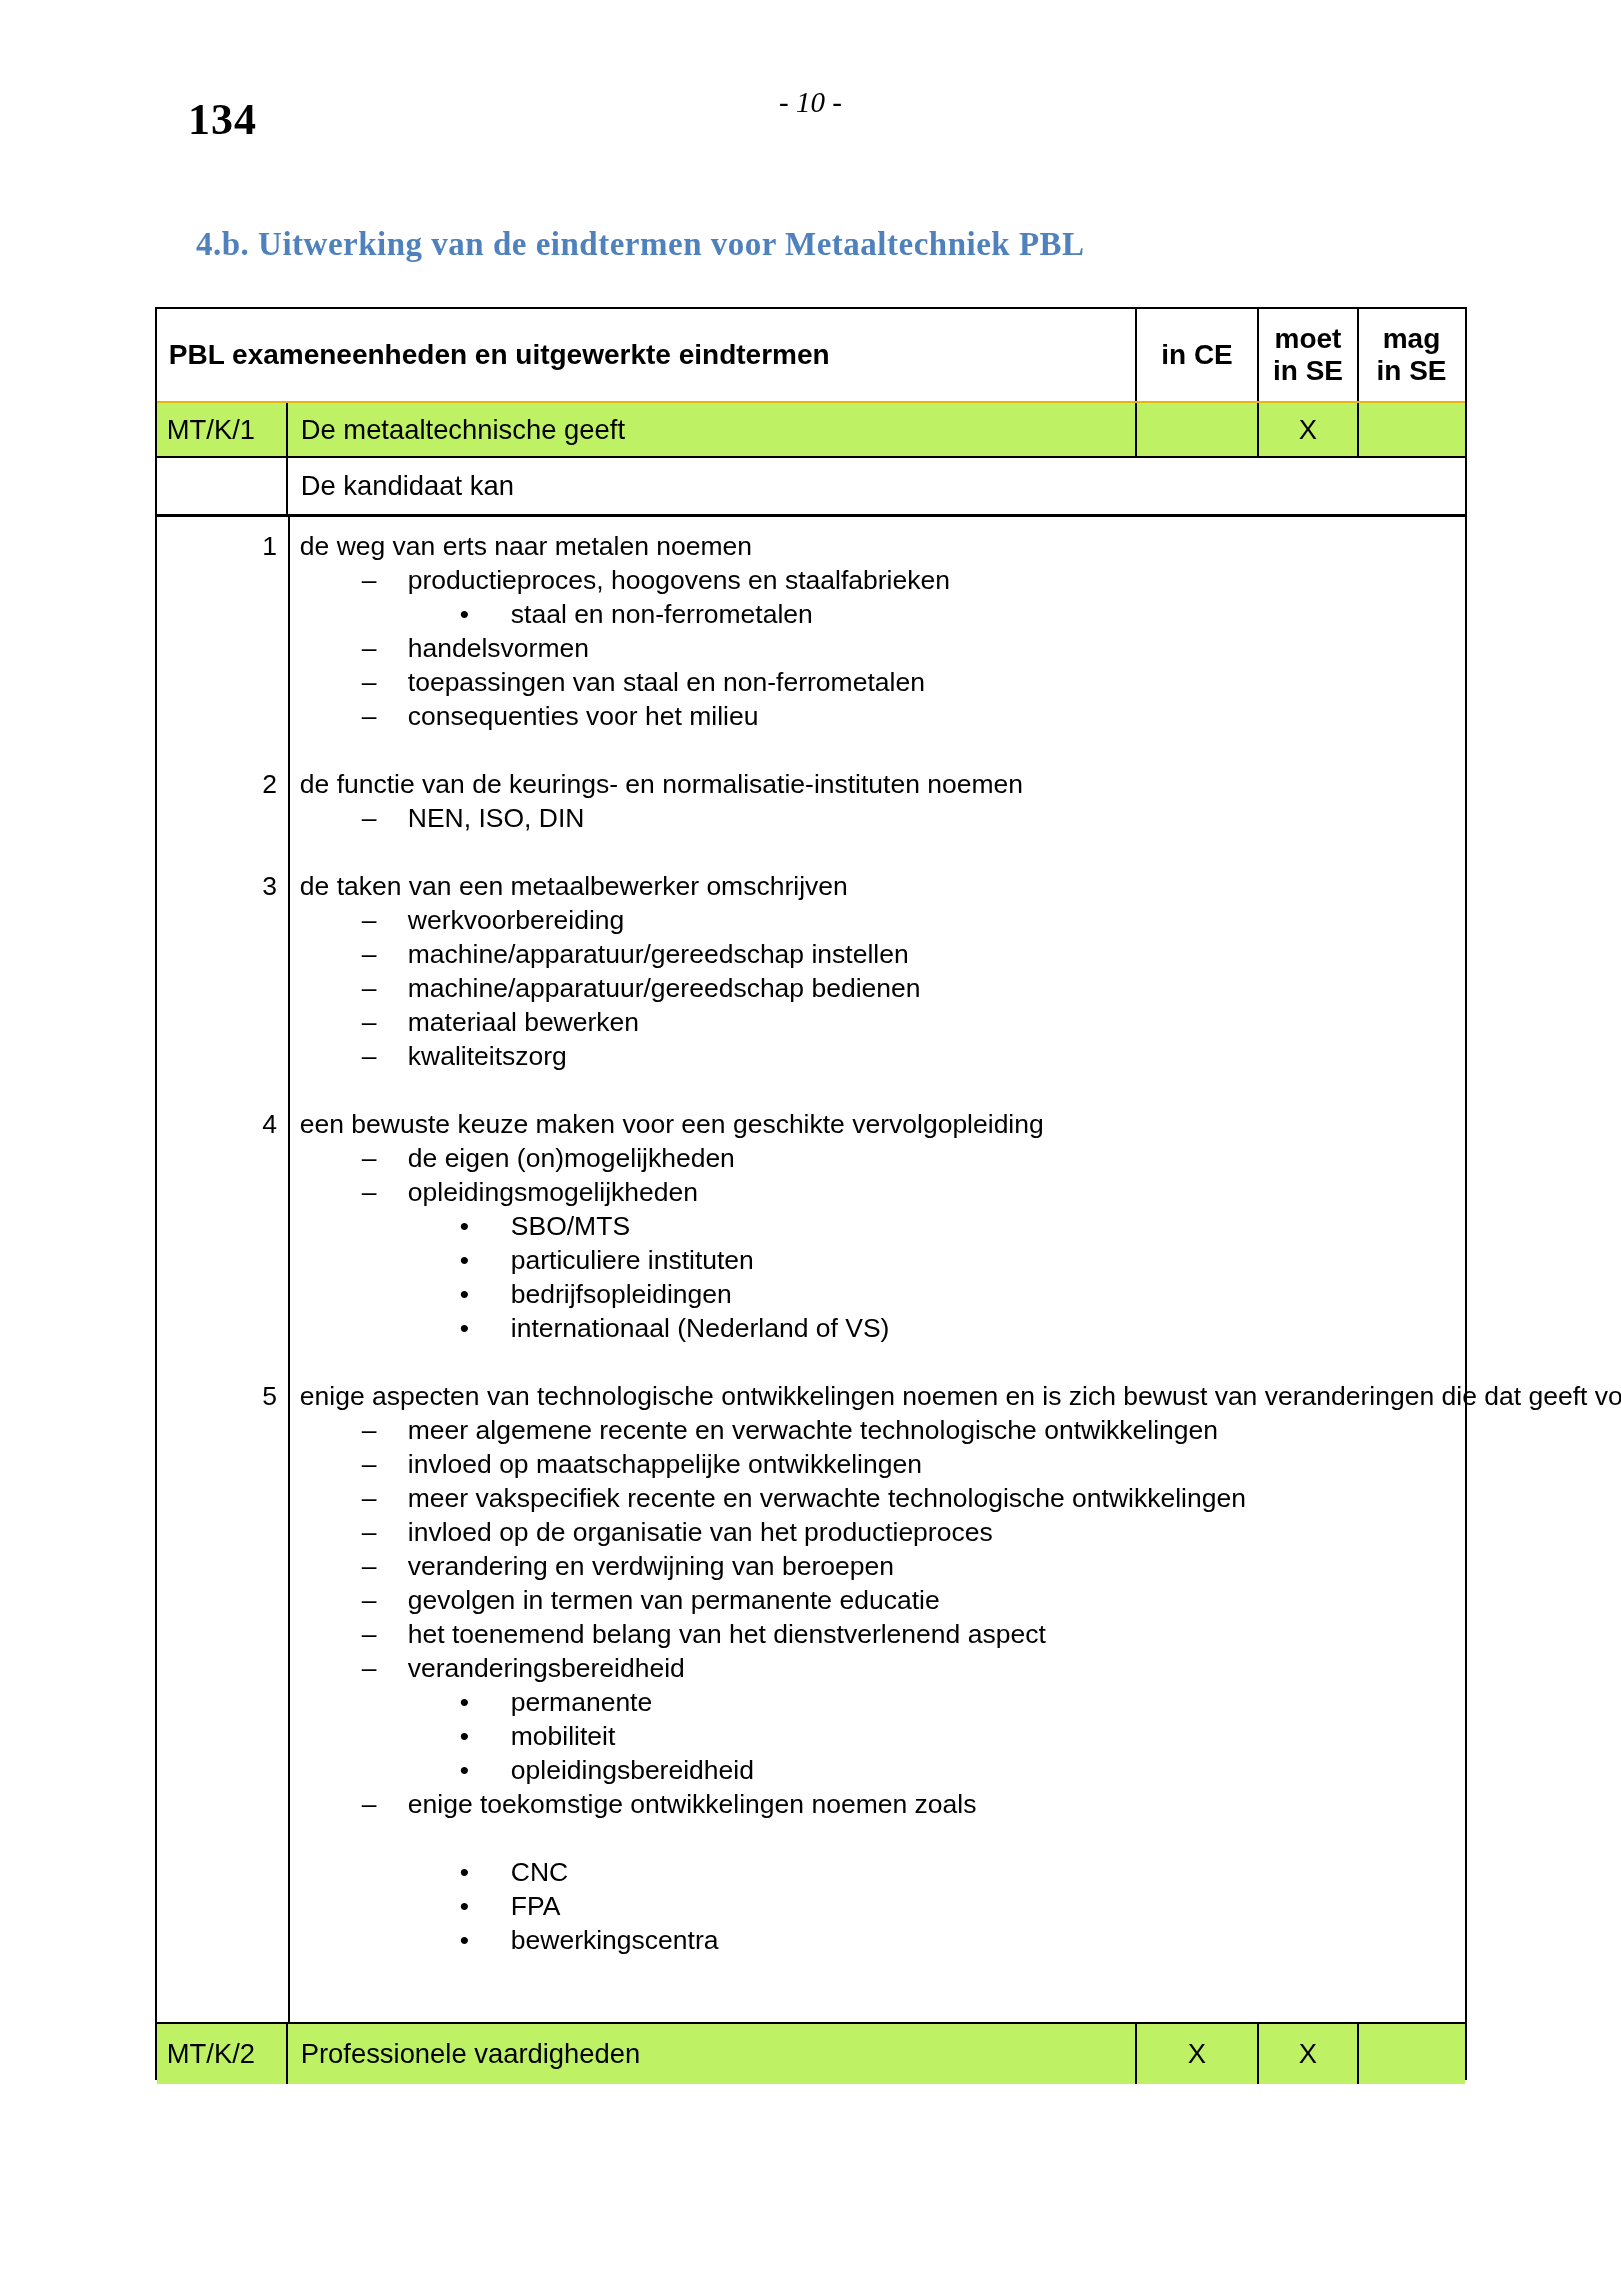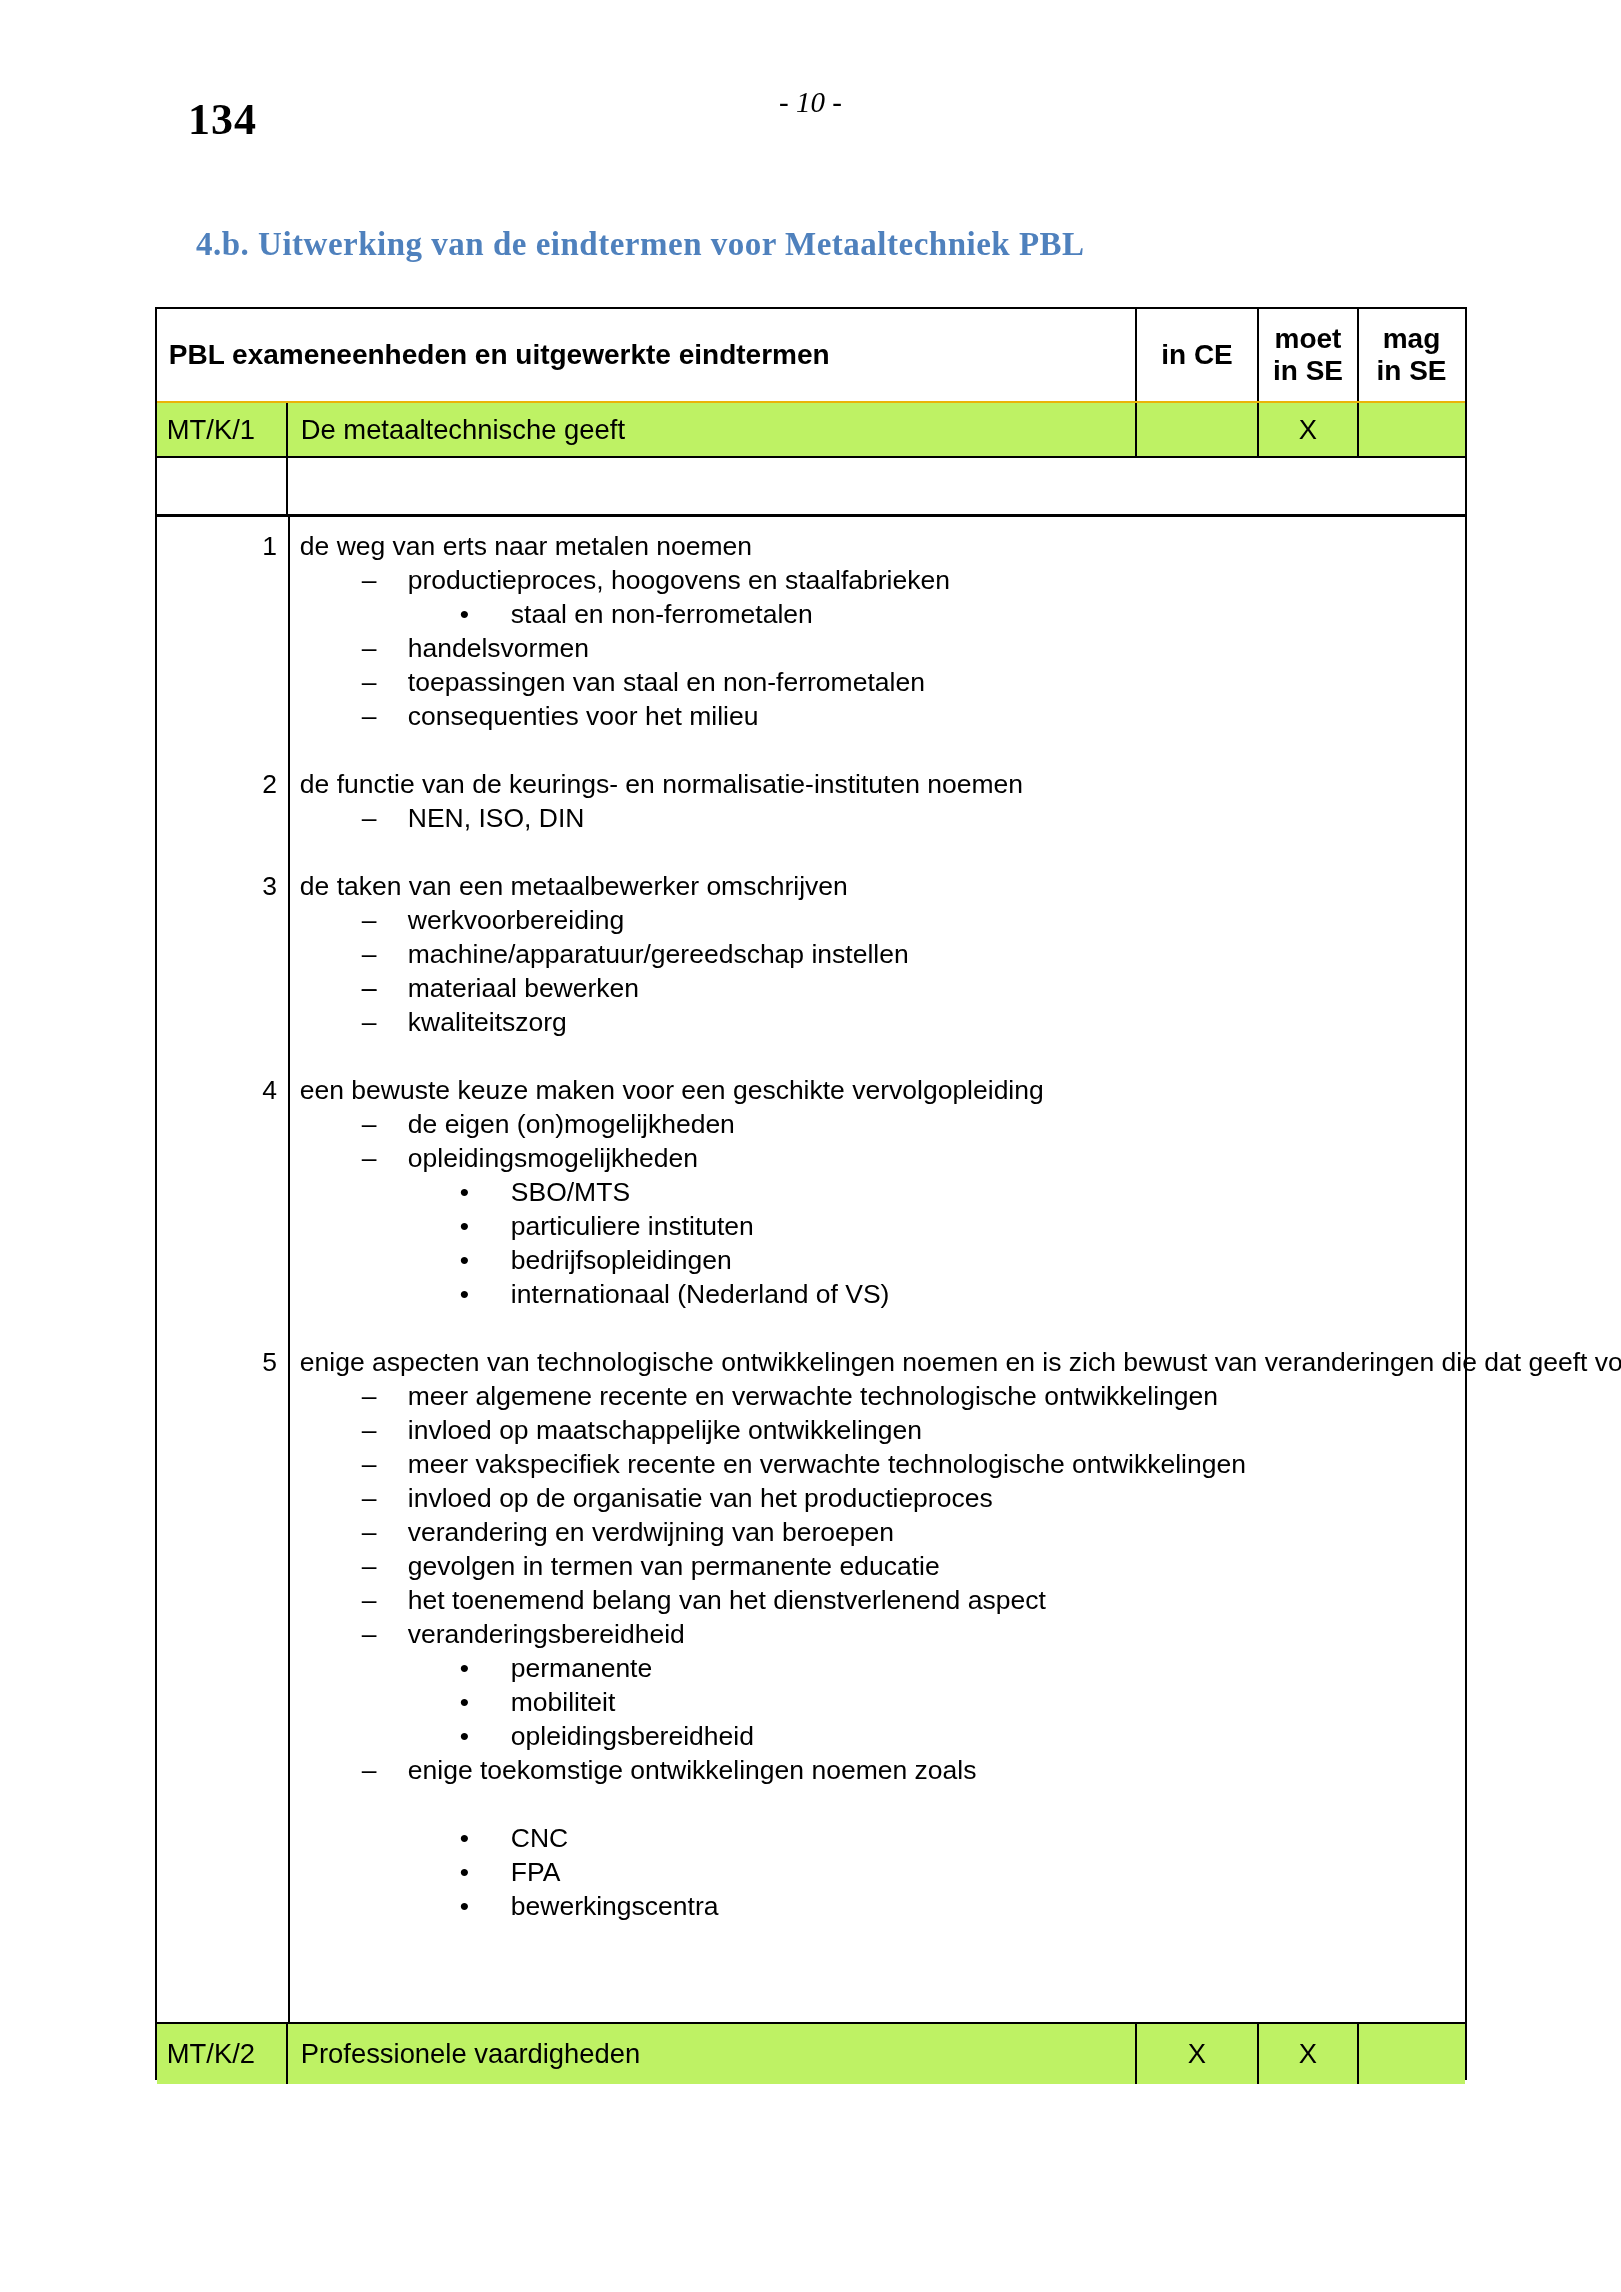--- a/index.html
+++ b/index.html
@@ -91,20 +91,21 @@
   <div class="t-row code-row mtk1-row shaded">
     <div class="code-cell cell-r">MT/K/1</div>
     <div class="title-cell cell-r">De metaaltechnische geeft</div>
     <div class="x-cell col-ce cell-r"></div>
     <div class="x-cell col-moet cell-r">X</div>
     <div class="x-cell col-mag"></div>
   </div>
 
   <div class="t-row kandidaat-row">
     <div class="kandidaat-gutter cell-r"></div>
+    <div class="kandidaat-cell">De kandidaat kan</div>
   </div>
 
   <div class="t-row items-row">
     <div class="col-divider"></div>
     <div class="items-content">
         <div class="item">
           <div class="num">1</div>
           <div class="head">de weg van erts naar metalen noemen</div>
           <div class="line dash"><span class="marker">–</span><span class="btext">productieproces, hoogovens en staalfabrieken</span></div>
           <div class="line dot"><span class="marker">•</span><span class="btext">staal en non-ferrometalen</span></div>
@@ -115,21 +116,21 @@
         <div class="item">
           <div class="num">2</div>
           <div class="head">de functie van de keurings- en normalisatie-instituten noemen</div>
           <div class="line dash"><span class="marker">–</span><span class="btext">NEN, ISO, DIN</span></div>
         </div>
         <div class="item">
           <div class="num">3</div>
           <div class="head">de taken van een metaalbewerker omschrijven</div>
           <div class="line dash"><span class="marker">–</span><span class="btext">werkvoorbereiding</span></div>
           <div class="line dash"><span class="marker">–</span><span class="btext">machine/apparatuur/gereedschap instellen</span></div>
-          <div class="line dash"><span class="marker">–</span></div>
+          <div class="line dash"><span class="marker">–</span><span class="btext">machine/apparatuur/gereedschap bedienen</span></div>
           <div class="line dash"><span class="marker">–</span><span class="btext">materiaal bewerken</span></div>
           <div class="line dash"><span class="marker">–</span><span class="btext">kwaliteitszorg</span></div>
         </div>
         <div class="item">
           <div class="num">4</div>
           <div class="head">een bewuste keuze maken voor een geschikte vervolgopleiding</div>
           <div class="line dash"><span class="marker">–</span><span class="btext">de eigen (on)mogelijkheden</span></div>
           <div class="line dash"><span class="marker">–</span><span class="btext">opleidingsmogelijkheden</span></div>
           <div class="line dot"><span class="marker">•</span><span class="btext">SBO/MTS</span></div>
           <div class="line dot"><span class="marker">•</span><span class="btext">particuliere instituten</span></div>

